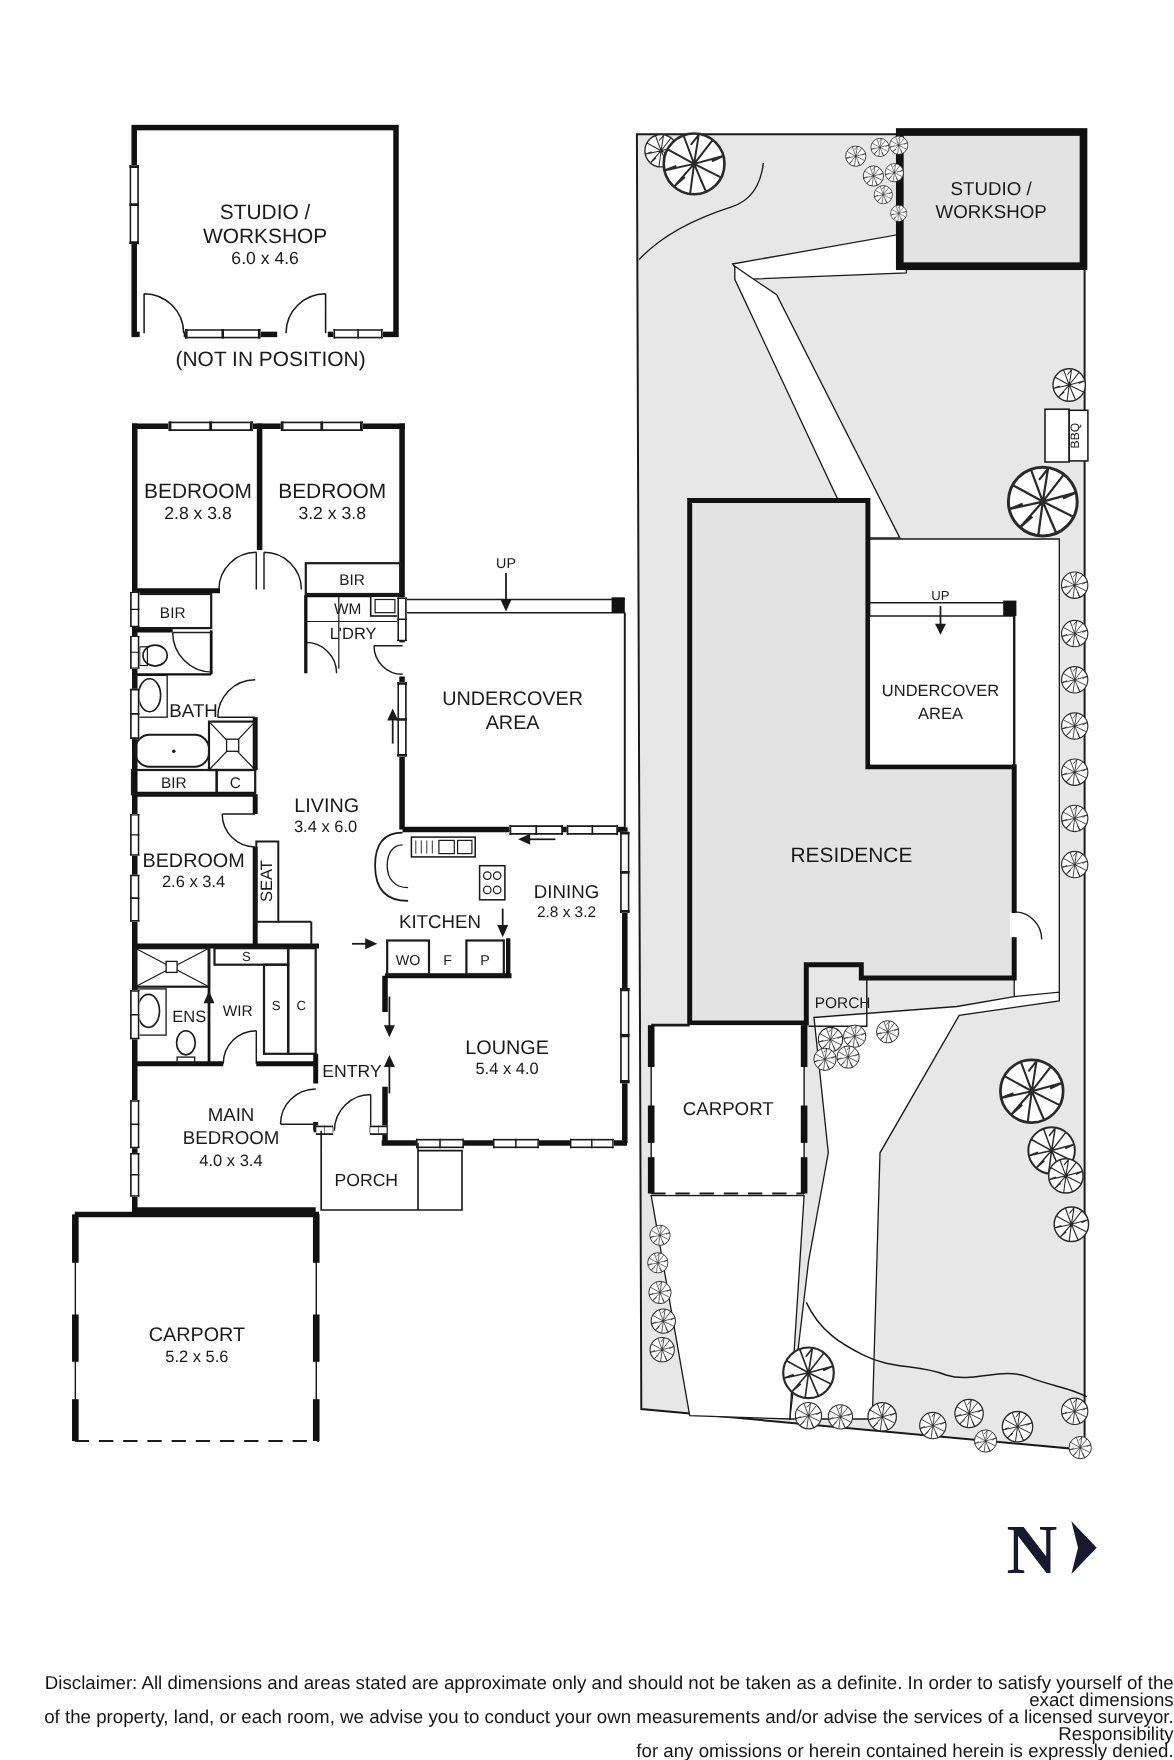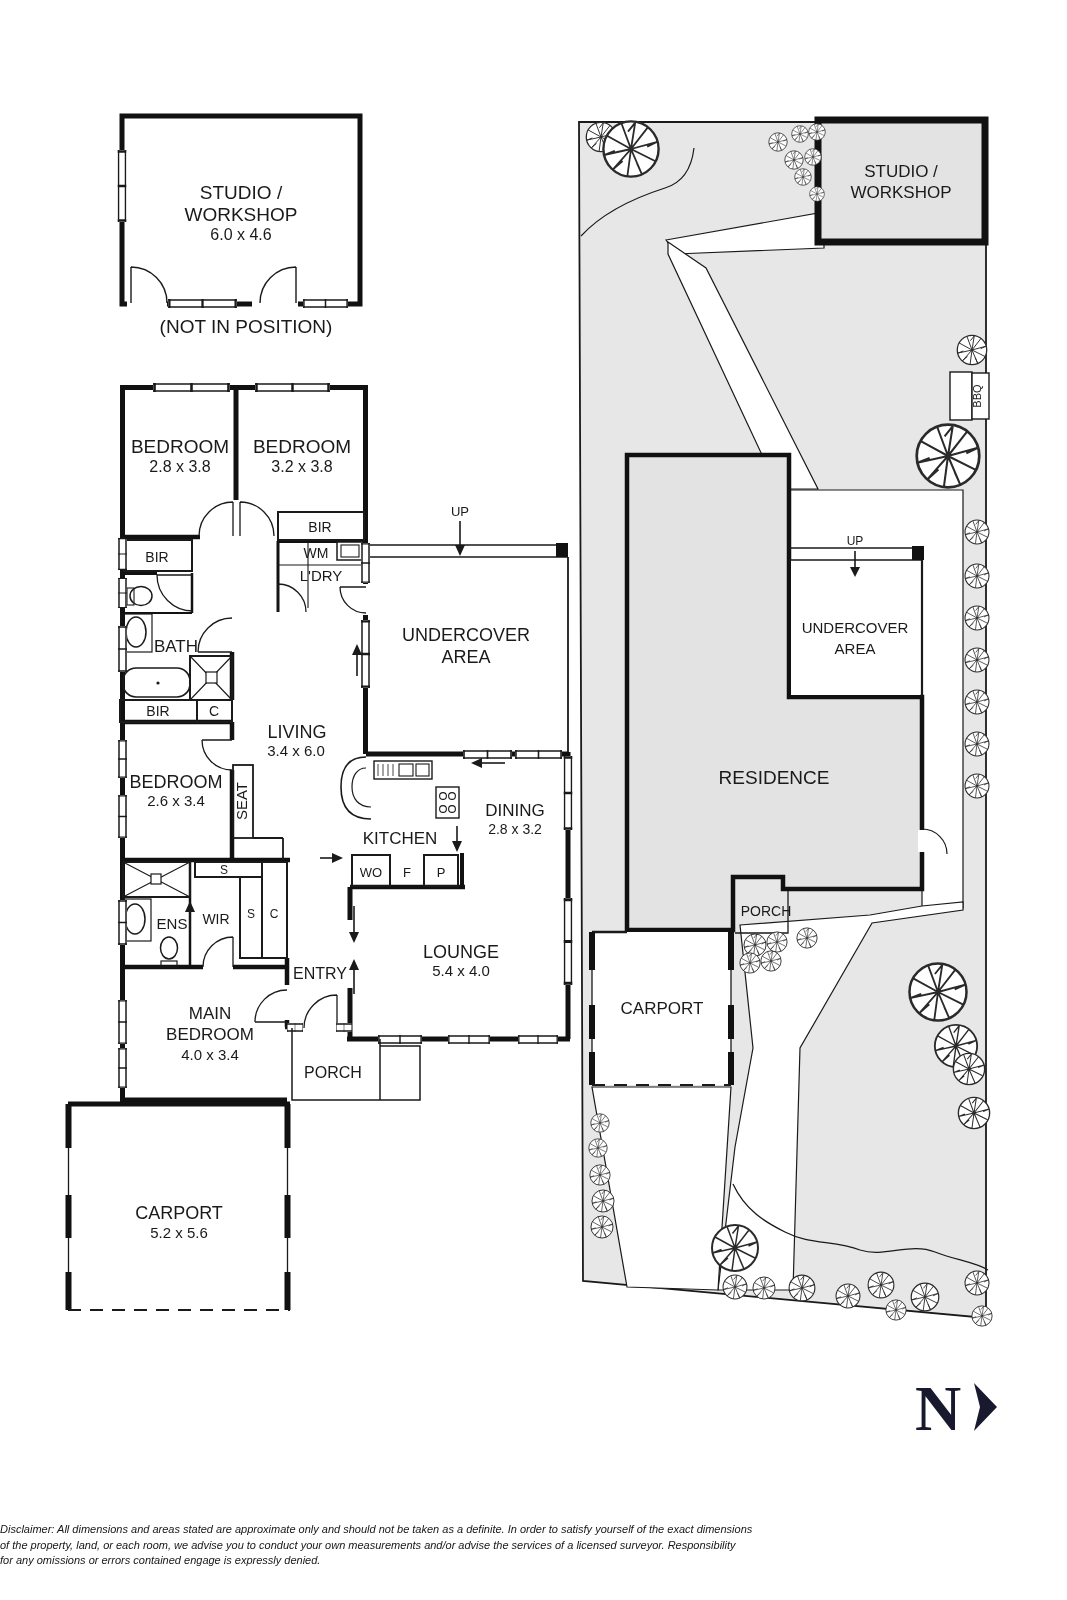--- a/index.html
+++ b/index.html
@@ -1,21 +1,21 @@
 <!DOCTYPE html>
 <html><head>
 <meta charset="utf-8">
 <style>
   html,body{margin:0;padding:0;background:#fff;}
   .page{position:relative;width:1067px;height:1600px;background:#fff;overflow:hidden;
         font-family:"Liberation Sans",sans-serif;}
   svg{position:absolute;left:0;top:0;}
   .lbl{font-family:"Liberation Sans",sans-serif;fill:#1a1a1a;text-anchor:middle;}
-  .disclaimer{position:absolute;left:0;top:1522px;width:1067px;text-align:left;
-              color:#151515;font-size:11px;line-height:15.6px;letter-spacing:0;font-style:italic;}
+  .disclaimer{position:absolute;left:0;top:1522px;width:1067px;text-align:right;
+              color:#151515;font-size:17px;line-height:15.6px;letter-spacing:0;}
   .compassN{font-family:"Liberation Serif",serif;font-weight:bold;fill:#18182e;text-anchor:middle;}
 </style>
 </head>
 <body>
 
 <div class="page">
 <svg width="1067" height="1600" viewBox="0 0 1067 1600">
   <defs>
     <symbol id="win" viewBox="0 0 60 9" preserveAspectRatio="none">
       <rect x="0" y="0" width="60" height="9" fill="#ffffff"></rect>
@@ -357,15 +357,15 @@
 
   <g>
     <text class="compassN" x="938" y="1430" font-size="64">N</text>
     <path d="M974,1383 L997,1407 L974,1431 L980,1407 Z" fill="#18182e"></path>
   </g>
 </svg>
 
 <div class="disclaimer">
   <div>Disclaimer: All dimensions and areas stated are approximate only and should not be taken as a definite. In order to satisfy yourself of the exact dimensions</div>
   <div>of the property, land, or each room, we advise you to conduct your own measurements and/or advise the services of a licensed surveyor. Responsibility</div>
-  <div>for any omissions or errors contained engage is expressly denied.</div>
+  <div>for any omissions or herein contained herein is expressly denied.</div>
 </div>
 </div>
 
 </body></html>

